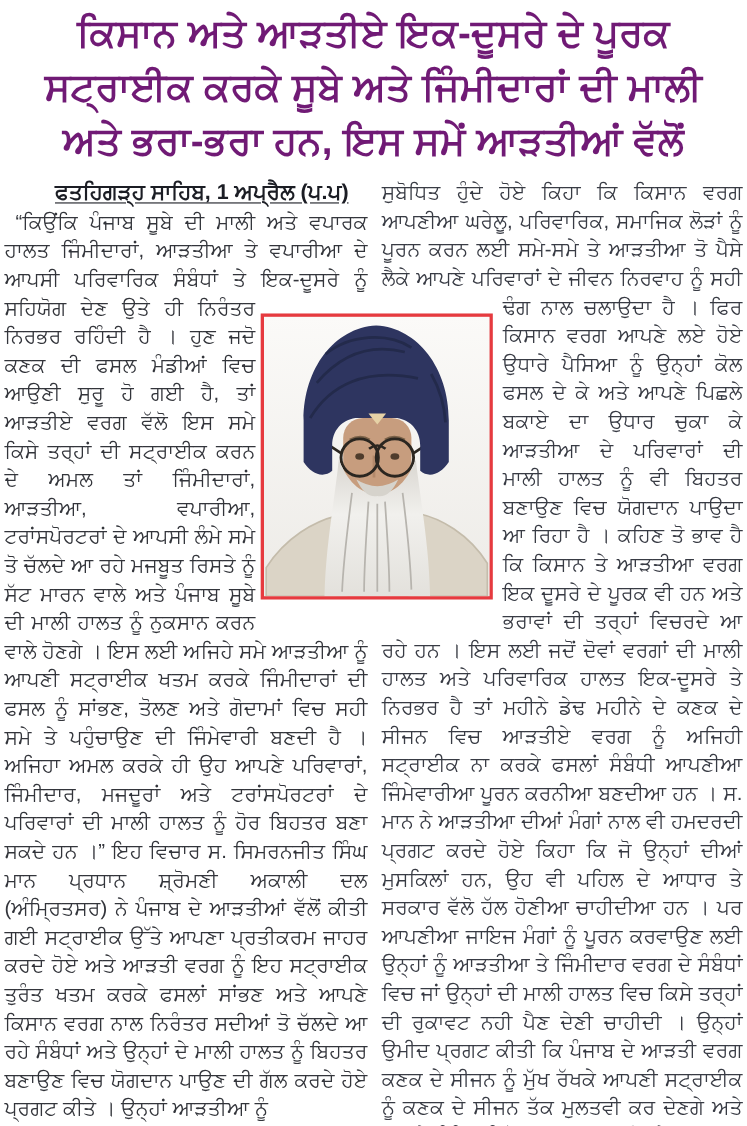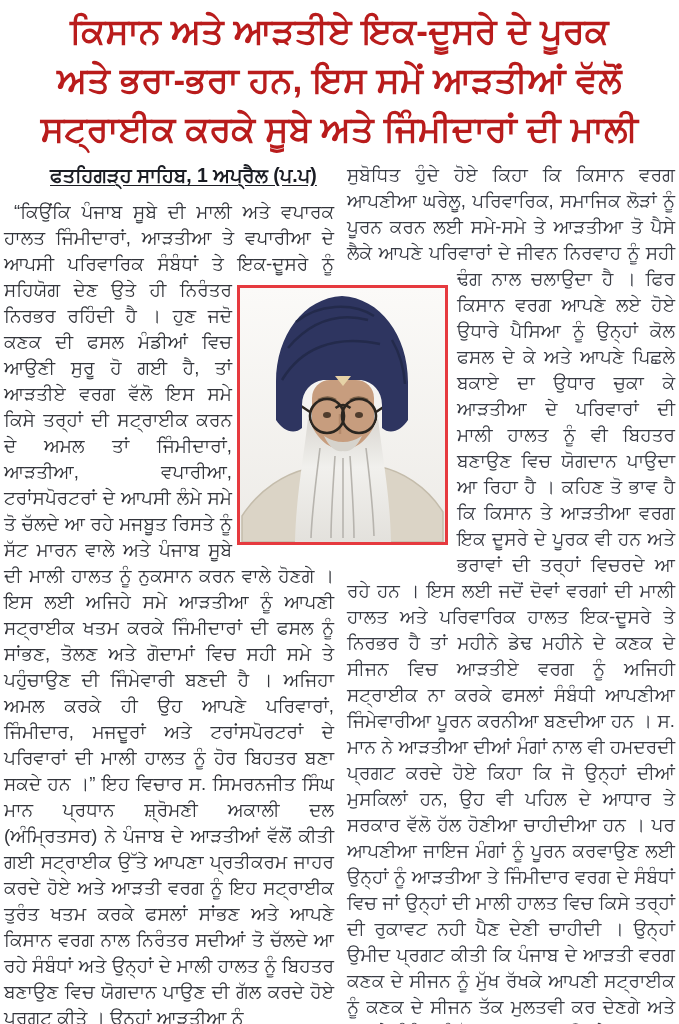--- a/index.html
+++ b/index.html
@@ -13,21 +13,21 @@
   .page {
     position:relative;
     width:679px; height:1024px;
     background:#ffffff;
     padding:4px 4px 0 4px;
     overflow:hidden;
   }
   .headline {
     text-align:center;
     font-weight:700;
-    color:#b91c1c;
+    color:#701a75;
     font-size:35px;
     line-height:49px;
     letter-spacing:0.2px;
     padding-top:2px;
   }
   .body-wrap {
     position:relative;
     margin-top:9px;
     display:flex;
     gap:13px;
@@ -45,42 +45,42 @@
   .ph-r   { float:right; clear:right; width:102px; height:270px; }
   .push-l { float:left;  width:0;    height:123px; }
   .ph-l   { float:left;  clear:left;  width:110px; height:270px; }
   .dateline {
     font-weight:700;
     font-size:19.5px;
     color:#1b1d24;
     text-indent:46px;
     text-decoration:underline;
     text-underline-offset:3px;
-    margin-bottom:11px;
+    margin-bottom:1px;
   }
   .lead { text-indent:10px; }
   .photo-frame {
     position:absolute;
     left:233px; top:123px;
     width:211px; height:260px;
     border:3px solid #e63a3f;
     background:#f4f3f1;
     overflow:hidden;
   }
   .photo-frame svg { display:block; width:100%; height:100%; }
 </style>
 </head>
 <body>
 
 <div class="page">
 
   <div class="headline">
     <div>ਕਿਸਾਨ ਅਤੇ ਆੜਤੀਏ ਇਕ-ਦੂਸਰੇ ਦੇ ਪੂਰਕ</div>
+    <div>ਸਟ੍ਰਾਈਕ ਕਰਕੇ ਸੂਬੇ ਅਤੇ ਜਿੰਮੀਦਾਰਾਂ ਦੀ ਮਾਲੀ</div>
     <div>ਅਤੇ ਭਰਾ-ਭਰਾ ਹਨ, ਇਸ ਸਮੇਂ ਆੜਤੀਆਂ ਵੱਲੋਂ</div>
-    <div>ਸਟ੍ਰਾਈਕ ਕਰਕੇ ਸੂਬੇ ਅਤੇ ਜਿੰਮੀਦਾਰਾਂ ਦੀ ਮਾਲੀ</div>
   </div>
 
   <div class="body-wrap">
 
     <div class="col col-left">
       <div class="push-r"></div>
       <div class="ph-r"></div>
       <div class="dateline">ਫਤਹਿਗੜ੍ਹ ਸਾਹਿਬ, 1 ਅਪ੍ਰੈਲ (ਪ.ਪ)</div>
       <p class="lead">“ਕਿਉਂਕਿ ਪੰਜਾਬ ਸੂਬੇ ਦੀ ਮਾਲੀ ਅਤੇ ਵਪਾਰਕ ਹਾਲਤ ਜਿੰਮੀਦਾਰਾਂ, ਆੜਤੀਆ ਤੇ ਵਪਾਰੀਆ ਦੇ ਆਪਸੀ ਪਰਿਵਾਰਿਕ ਸੰਬੰਧਾਂ ਤੇ ਇਕ-ਦੂਸਰੇ ਨੂੰ ਸਹਿਯੋਗ ਦੇਣ ਉਤੇ ਹੀ ਨਿਰੰਤਰ ਨਿਰਭਰ ਰਹਿੰਦੀ ਹੈ । ਹੁਣ ਜਦੋ ਕਣਕ ਦੀ ਫਸਲ ਮੰਡੀਆਂ ਵਿਚ ਆਉਣੀ ਸੁਰੂ ਹੋ ਗਈ ਹੈ, ਤਾਂ ਆੜਤੀਏ ਵਰਗ ਵੱਲੋ ਇਸ ਸਮੇ ਕਿਸੇ ਤਰ੍ਹਾਂ ਦੀ ਸਟ੍ਰਾਈਕ ਕਰਨ ਦੇ ਅਮਲ ਤਾਂ ਜਿੰਮੀਦਾਰਾਂ, ਆੜਤੀਆ, ਵਪਾਰੀਆ, ਟਰਾਂਸਪੋਰਟਰਾਂ ਦੇ ਆਪਸੀ ਲੰਮੇ ਸਮੇ ਤੋ ਚੱਲਦੇ ਆ ਰਹੇ ਮਜਬੂਤ ਰਿਸਤੇ ਨੂੰ ਸੱਟ ਮਾਰਨ ਵਾਲੇ ਅਤੇ ਪੰਜਾਬ ਸੂਬੇ ਦੀ ਮਾਲੀ ਹਾਲਤ ਨੂੰ ਨੁਕਸਾਨ ਕਰਨ ਵਾਲੇ ਹੋਣਗੇ । ਇਸ ਲਈ ਅਜਿਹੇ ਸਮੇ ਆੜਤੀਆ ਨੂੰ ਆਪਣੀ ਸਟ੍ਰਾਈਕ ਖਤਮ ਕਰਕੇ ਜਿੰਮੀਦਾਰਾਂ ਦੀ ਫਸਲ ਨੂੰ ਸਾਂਭਣ, ਤੋਲਣ ਅਤੇ ਗੋਦਾਮਾਂ ਵਿਚ ਸਹੀ ਸਮੇ ਤੇ ਪਹੁੰਚਾਉਣ ਦੀ ਜਿੰਮੇਵਾਰੀ ਬਣਦੀ ਹੈ । ਅਜਿਹਾ ਅਮਲ ਕਰਕੇ ਹੀ ਉਹ ਆਪਣੇ ਪਰਿਵਾਰਾਂ, ਜਿੰਮੀਦਾਰ, ਮਜਦੂਰਾਂ ਅਤੇ ਟਰਾਂਸਪੋਰਟਰਾਂ ਦੇ ਪਰਿਵਾਰਾਂ ਦੀ ਮਾਲੀ ਹਾਲਤ ਨੂੰ ਹੋਰ ਬਿਹਤਰ ਬਣਾ ਸਕਦੇ ਹਨ ।” ਇਹ ਵਿਚਾਰ ਸ. ਸਿਮਰਨਜੀਤ ਸਿੰਘ ਮਾਨ ਪ੍ਰਧਾਨ ਸ਼੍ਰੋਮਣੀ ਅਕਾਲੀ ਦਲ (ਅੰਮ੍ਰਿਤਸਰ) ਨੇ ਪੰਜਾਬ ਦੇ ਆੜਤੀਆਂ ਵੱਲੋਂ ਕੀਤੀ ਗਈ ਸਟ੍ਰਾਈਕ ਉੱਤੇ ਆਪਣਾ ਪ੍ਰਤੀਕਰਮ ਜਾਹਰ ਕਰਦੇ ਹੋਏ ਅਤੇ ਆੜਤੀ ਵਰਗ ਨੂੰ ਇਹ ਸਟ੍ਰਾਈਕ ਤੁਰੰਤ ਖਤਮ ਕਰਕੇ ਫਸਲਾਂ ਸਾਂਭਣ ਅਤੇ ਆਪਣੇ ਕਿਸਾਨ ਵਰਗ ਨਾਲ ਨਿਰੰਤਰ ਸਦੀਆਂ ਤੋ ਚੱਲਦੇ ਆ ਰਹੇ ਸੰਬੰਧਾਂ ਅਤੇ ਉਨ੍ਹਾਂ ਦੇ ਮਾਲੀ ਹਾਲਤ ਨੂੰ ਬਿਹਤਰ ਬਣਾਉਣ ਵਿਚ ਯੋਗਦਾਨ ਪਾਉਣ ਦੀ ਗੱਲ ਕਰਦੇ ਹੋਏ ਪ੍ਰਗਟ ਕੀਤੇ । ਉਨ੍ਹਾਂ ਆੜਤੀਆ ਨੂੰ</p>
     </div>

